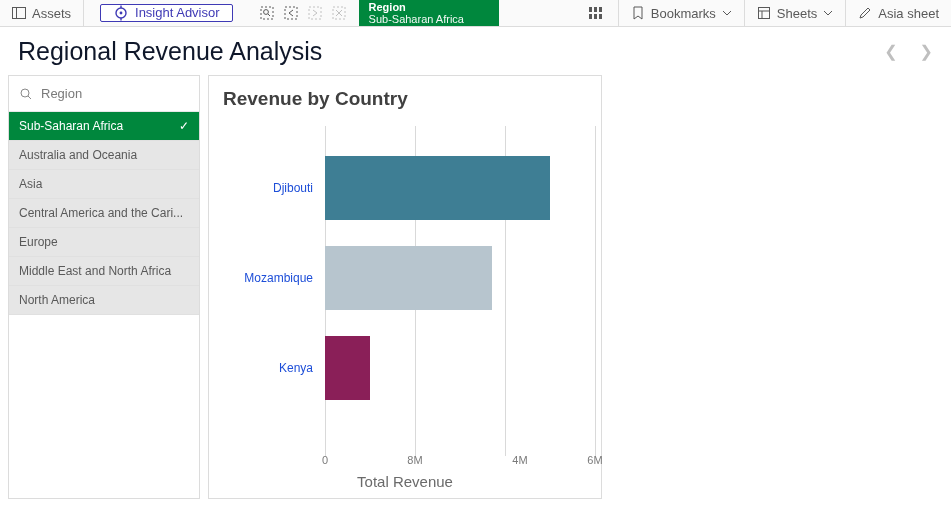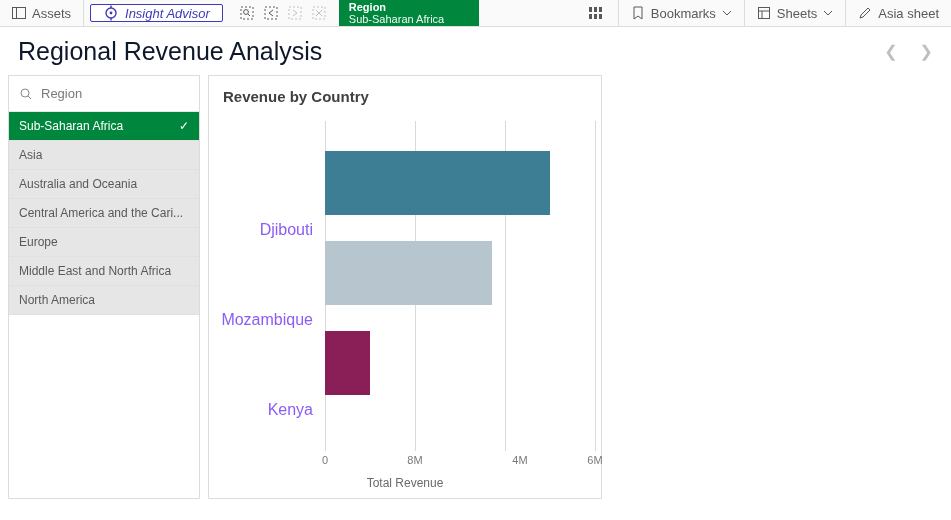--- a/index.html
+++ b/index.html
@@ -3,49 +3,49 @@
 <meta charset="utf-8">
 <style>
   * { box-sizing: border-box; margin: 0; padding: 0; }
   html, body { width: 951px; height: 520px; font-family: "Segoe UI", Arial, sans-serif; font-size: 13px; color: #595959; background: #fff; overflow: hidden; }
   .toolbar { height: 27px; border-bottom: 1px solid #dcdcdc; display: flex; align-items: stretch; background: #fafafa; }
   .tb-left { display: flex; align-items: stretch; }
   .tb-right { display: flex; align-items: stretch; margin-left: auto; }
   .tb-btn { display: flex; align-items: center; gap: 6px; padding: 0 12px; cursor: pointer; color: #595959; }
   .tb-btn svg { flex: 0 0 auto; }
   .divider { width: 1px; background: #dcdcdc; }
-  .insight { border: 1px solid #3f3ab5; color: #3f3ab5; background: #fff; margin: 4px 6px; border-radius: 2px; padding: 0 12px; display: flex; align-items: flex-end; gap: 6px; font-style: italic; }
+  .insight { border: 1px solid #3f3ab5; color: #3f3ab5; background: #fff; margin: 4px 16px; border-radius: 2px; padding: 0 12px; display: flex; align-items: flex-start; gap: 6px; }
   .sel-icons { display: flex; align-items: center; gap: 4px; padding: 0 8px; }
   .sel-icon { width: 20px; height: 20px; display: flex; align-items: center; justify-content: center; }
   .sel-icon.dim { opacity: .35; }
   .sel-pill { background: #00873d; color: #fff; display: flex; flex-direction: column; justify-content: center; padding: 4px 18px 4px 10px; min-width: 140px; margin: 0 2px; }
   .sel-pill .k { font-size: 11px; font-weight: 600; line-height: 12px; }
   .sel-pill .v { font-size: 11px; line-height: 12px; opacity: .95; }
   .grid-btn { padding: 0 14px; display: flex; align-items: center; }
   .title-row { display: flex; align-items: center; height: 48px; padding: 0 18px; }
   .sheet-title { font-size: 25px; color: #0f172a; font-weight: 400; }
   .nav-arrows { margin-left: auto; display: flex; gap: 22px; color: #bfbfbf; }
   .nav-arrows span { cursor: pointer; font-size: 16px; }
   .content { display: flex; padding: 0 8px 8px 8px; gap: 8px; height: calc(520px - 40px - 48px); }
   .filterpane { width: 192px; border: 1px solid #dcdcdc; background: #fff; display: flex; flex-direction: column; }
   .fp-head { height: 36px; display: flex; align-items: center; gap: 8px; padding: 0 10px; border-bottom: 1px solid #e8e8e8; }
   .fp-head .t { color: #7a7a7a; }
   .fp-list { flex: 1; overflow: hidden; }
   .fp-item { height: 29px; display: flex; align-items: center; padding: 0 10px; font-size: 12px; border-bottom: 1px solid #e0e0e0; background: #e6e6e6; cursor: pointer; white-space: nowrap; overflow: hidden; text-overflow: ellipsis; }
   .fp-item.selected { background: #00873d; color: #fff; justify-content: space-between; }
   .fp-item.selected::after { content: "✓"; font-size: 12px; }
   .chartbox { width: 394px; border: 1px solid #dcdcdc; background: #fff; display: flex; flex-direction: column; padding: 10px 6px 6px 6px; }
-  .chart-title { font-size: 15px; font-weight: 600; color: #404040; padding: 2px 8px 6px 8px; }
+  .chart-title { font-size: 19px; font-weight: 600; color: #404040; padding: 2px 8px 6px 8px; }
   .plot { flex: 1; position: relative; }
-  .y-cat { position: absolute; left: 0; width: 104px; text-align: right; font-size: 16px; color: #8b5cf6; transform: translateY(-50%); padding-right: 6px; margin-top: 47px; }
+  .y-cat { position: absolute; left: 0; width: 104px; text-align: right; font-size: 12px; color: #1d4ed8; transform: translateY(-50%); padding-right: 6px; }
   .axis-area { position: absolute; left: 110px; right: 10px; top: 10px; bottom: 44px; }
   .vgrid { position: absolute; top: 0; bottom: 0; width: 1px; background: #d9d9d9; }
   .hbar { position: absolute; height: 64px; }
   .tick-lbl { position: absolute; font-size: 11px; color: #7a7a7a; transform: translateX(-50%); }
-  .xlabel { position: absolute; bottom: 2px; left: 0; right: 0; text-align: center; font-size: 12px; color: #6a6a6a; }
+  .xlabel { position: absolute; bottom: 2px; left: 0; right: 0; text-align: center; font-size: 15px; color: #6a6a6a; }
 </style>
 </head>
 <body>
 
 <div class="toolbar">
   <div class="tb-left">
     <div class="tb-btn">
       <svg width="14" height="14" viewBox="0 0 14 14">
           <rect x="0.5" y="1.5" width="13" height="11" fill="none" stroke="#595959"></rect>
           <line x1="4.5" y1="1.5" x2="4.5" y2="12.5" stroke="#595959"></line>
@@ -151,22 +151,22 @@
   <div class="filterpane">
     <div class="fp-head">
       <svg width="14" height="14" viewBox="0 0 14 14">
           <circle cx="6" cy="6" r="4" fill="none" stroke="#8a8a8a"></circle>
           <line x1="9" y1="9" x2="12" y2="12" stroke="#8a8a8a"></line>
         </svg>
       <span class="t">Region</span>
     </div>
     <div class="fp-list" id="fp-list">
         <div class="fp-item selected">Sub-Saharan Africa</div>
+        <div class="fp-item">Australia and Oceania</div>
         <div class="fp-item">Asia</div>
-        <div class="fp-item">Australia and Oceania</div>
         <div class="fp-item">Central America and the Cari...</div>
         <div class="fp-item">Europe</div>
         <div class="fp-item">Middle East and North Africa</div>
         <div class="fp-item">North America</div>
       </div>
   </div>
 
   <div class="chartbox">
     <div class="chart-title">Revenue by Country</div>
     <div class="plot" id="plot">

